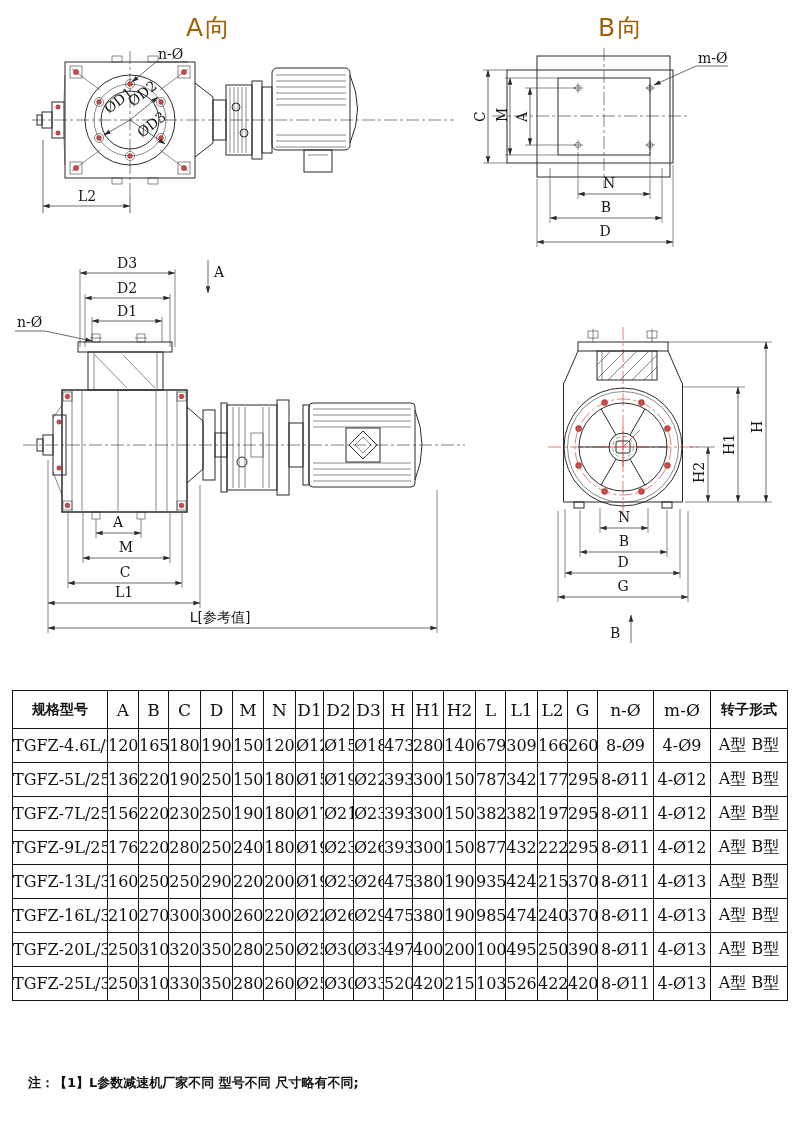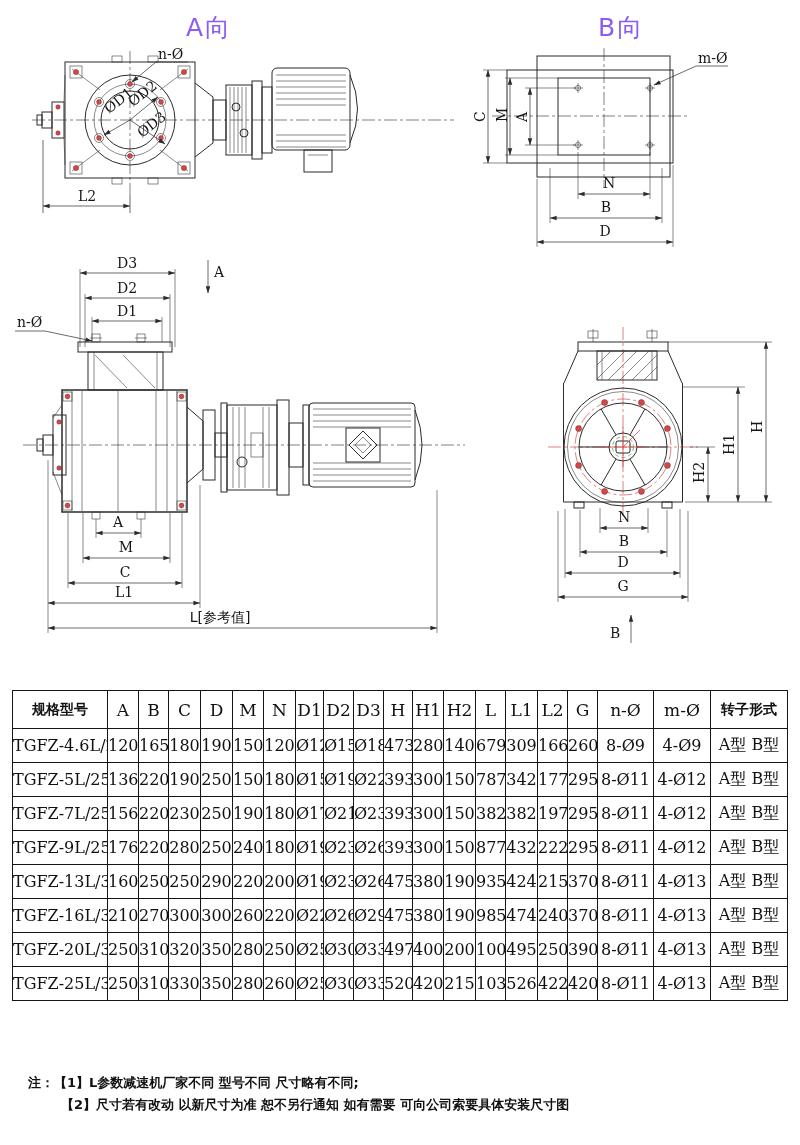--- a/index.html
+++ b/index.html
@@ -4,21 +4,21 @@
 <style>
   html,body { margin:0; padding:0; background:#e8e8e8; }
   .canvas {
     position:relative; width:800px; height:1145px; margin:0 auto;
     background:#ffffff; overflow:hidden;
     font-family:"DejaVu Sans", sans-serif; color:#141414;
   }
   .abs { position:absolute; }
 
   
-  .view-title { font-size:25px; letter-spacing:2px; color:#8b5cf6; }
+  .view-title { font-size:25px; letter-spacing:2px; color:#a16207; }
 
   
   svg { overflow:visible; }
   .s   { stroke:#2b2b2b; fill:none; stroke-width:1; }
   .s2  { stroke:#2b2b2b; fill:none; stroke-width:1.5; }
   .thin{ stroke:#3a3a3a; fill:none; stroke-width:0.6; }
   .cl  { stroke:#2b2b2b; fill:none; stroke-width:0.6; stroke-dasharray:13 3 3 3; }
   .clr { stroke:#cf4a4a; fill:none; stroke-width:0.7; stroke-dasharray:13 3 3 3; }
   .red { stroke:#cf4a4a; fill:none; stroke-width:0.8; }
   .redf{ fill:#cf4a4a; stroke:#8a1f1f; stroke-width:0.5; }
@@ -664,16 +664,15 @@
           <td class="num">420</td>
           <td class="holes">8-Ø11</td>
           <td class="holes">4-Ø13</td>
           <td class="rotor">A型 B型</td>
         </tr>
       </tbody>
   </table>
 
   <div class="notes abs" style="left:28px; top:1072px;">
     <div class="l1">注：【1】L参数减速机厂家不同 型号不同 尺寸略有不同;</div>
-    <div class="l2">【2】尺寸若有改动 以新尺寸为准 恕不另行通知 如有需要 可向公司索要具体安装尺寸图</div>
   </div>
 
 </div>
 
 </body></html>

